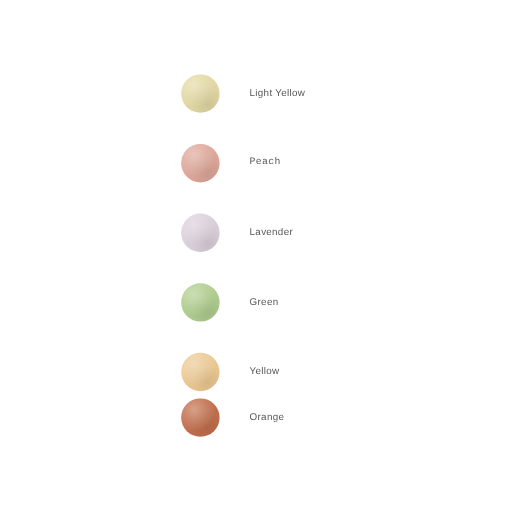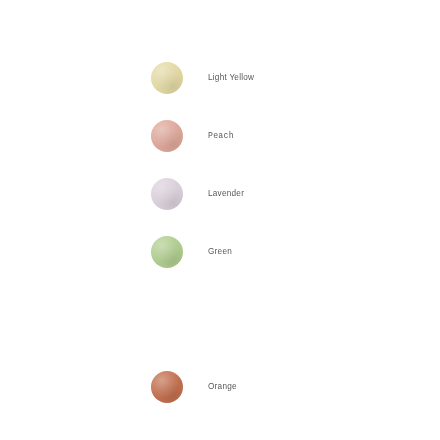--- a/index.html
+++ b/index.html
@@ -74,17 +74,21 @@
       <span class="swatch-label">Peach</span>
     </div>
     <div class="swatch-row" style="top: 236px;">
       <span class="swatch-dot" style="background: rgb(178, 207, 145);"></span>
       <span class="swatch-label">Green</span>
     </div>
     <div class="swatch-row" style="top: 178px;">
       <span class="swatch-dot" style="background: rgb(221, 210, 221);"></span>
       <span class="swatch-label">Lavender</span>
     </div>
-    <div class="swatch-row" style="top: 371px;">
+    <div class="swatch-row" style="top: 294px;">
+      <span class="swatch-dot" style="background: rgb(238, 203, 149);"></span>
+      <span class="swatch-label">Yellow</span>
+    </div>
+    <div class="swatch-row" style="top: 332px;">
       <span class="swatch-dot" style="background: rgb(196, 113, 79);"></span>
       <span class="swatch-label">Orange</span>
     </div>
   </div>
 
 </body></html>

